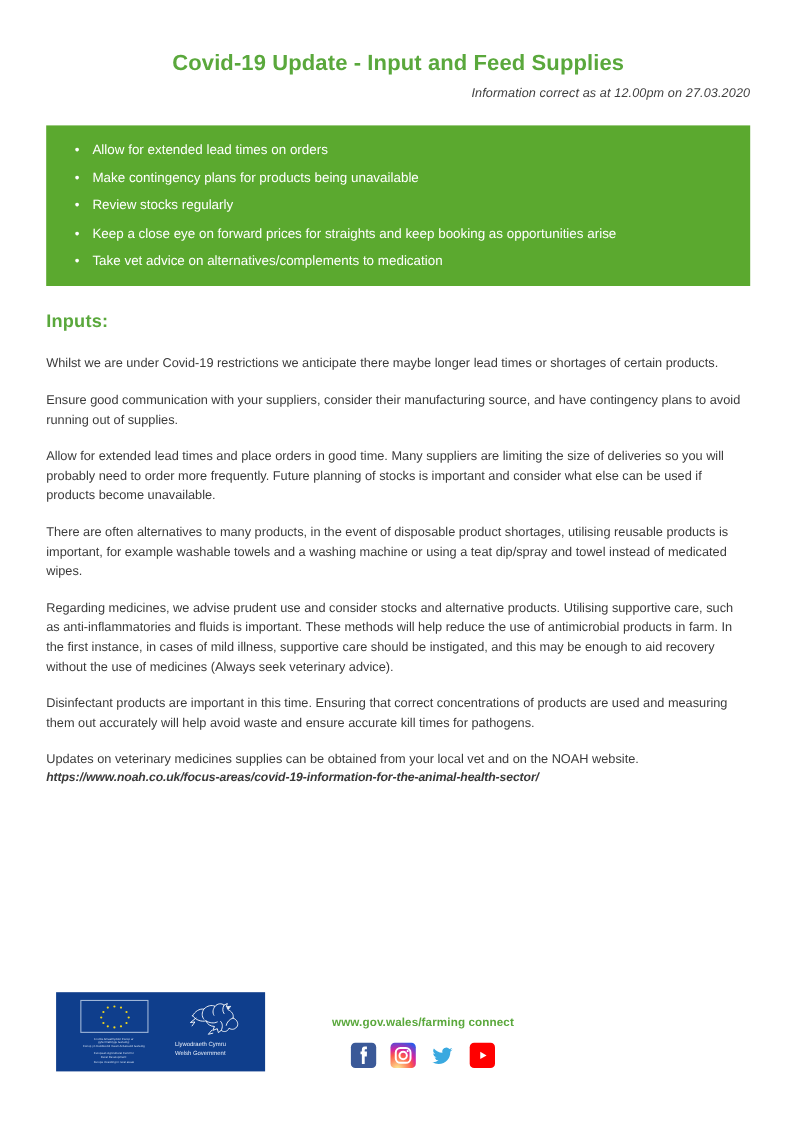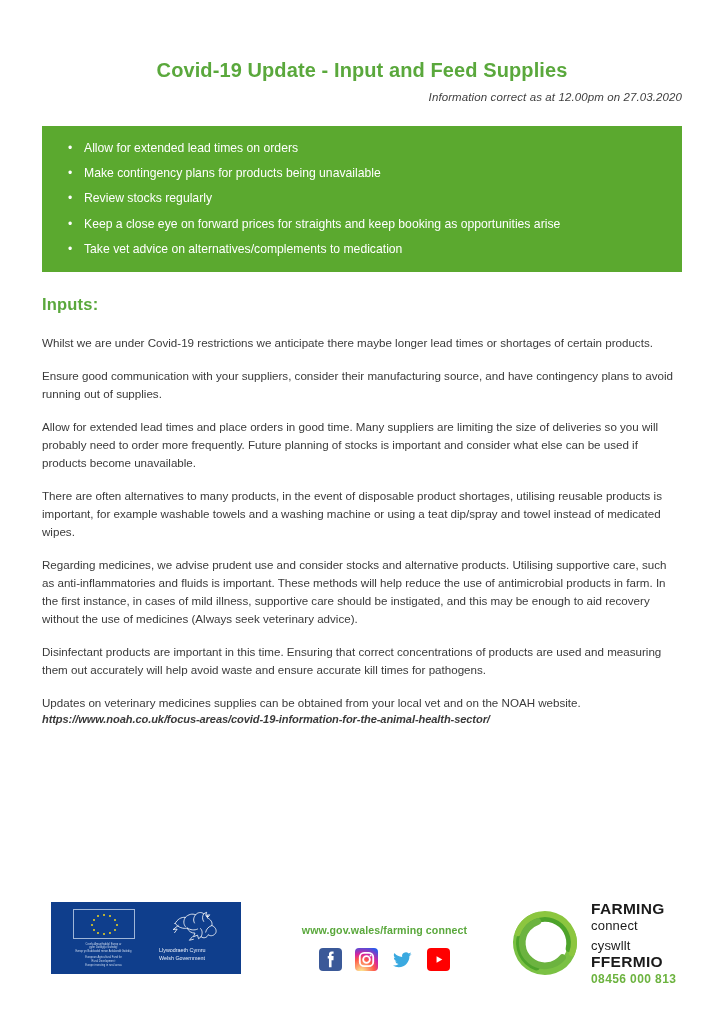--- a/index.html
+++ b/index.html
@@ -11,21 +11,21 @@
     font-family: "Liberation Sans", sans-serif;
     color: #3a3a3a;
     position: relative;
     overflow: hidden;
   }
 
   .page {
     width: 724px;
     height: 1024px;
     position: relative;
-    padding: 15px 42px;
+    padding: 3px 42px;
   }
 
   
   .doc-title {
     text-align: center;
     color: #5aa83c;
     font-size: 20px;
     font-weight: bold;
     letter-spacing: 0.1px;
     margin: 0;
@@ -354,36 +354,17 @@
 
           <div class="social-icon ic-yt">
             <svg viewBox="0 0 24 24" width="23" height="23" aria-hidden="true">
               <path fill="#ffffff" d="M10 8.6l6 3.4-6 3.4V8.6z"></path>
             </svg>
           </div>
 
         </div>
       </div>
 
-      <div class="fc-logo">
-        <div class="fc-swirl">
-          <svg viewBox="0 0 100 100" width="76" height="78" aria-hidden="true">
-            <g fill="none" stroke-linecap="round">
-              <circle cx="50" cy="50" r="36" stroke="#7ac143" stroke-width="12" stroke-dasharray="170 60" transform="rotate(-20 50 50)"></circle>
-              <circle cx="50" cy="50" r="33" stroke="#4da32a" stroke-width="10" stroke-dasharray="150 80" transform="rotate(110 50 50)"></circle>
-              <circle cx="50" cy="50" r="38" stroke="#8cc63f" stroke-width="8" stroke-dasharray="120 120" transform="rotate(200 50 50)"></circle>
-              <circle cx="50" cy="50" r="30" stroke="#6cb33f" stroke-width="9" stroke-dasharray="110 90" transform="rotate(40 50 50)"></circle>
-            </g>
-          </svg>
-        </div>
-        <div class="fc-text">
-          <div class="fc-line1">FARMING</div>
-          <div class="fc-line2">connect</div>
-          <div class="fc-line3">cyswllt</div>
-          <div class="fc-line4">FFERMIO</div>
-          <div class="fc-phone">08456 000 813</div>
-        </div>
-      </div>
 
     </div>
   </div>
 
 </div>
 
 </body></html>

